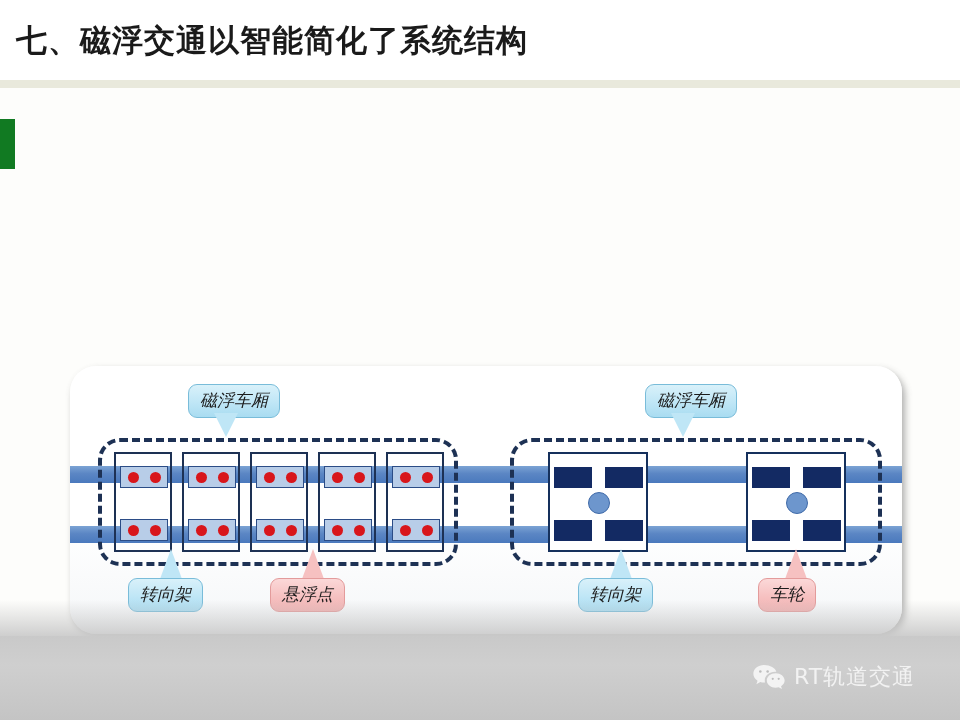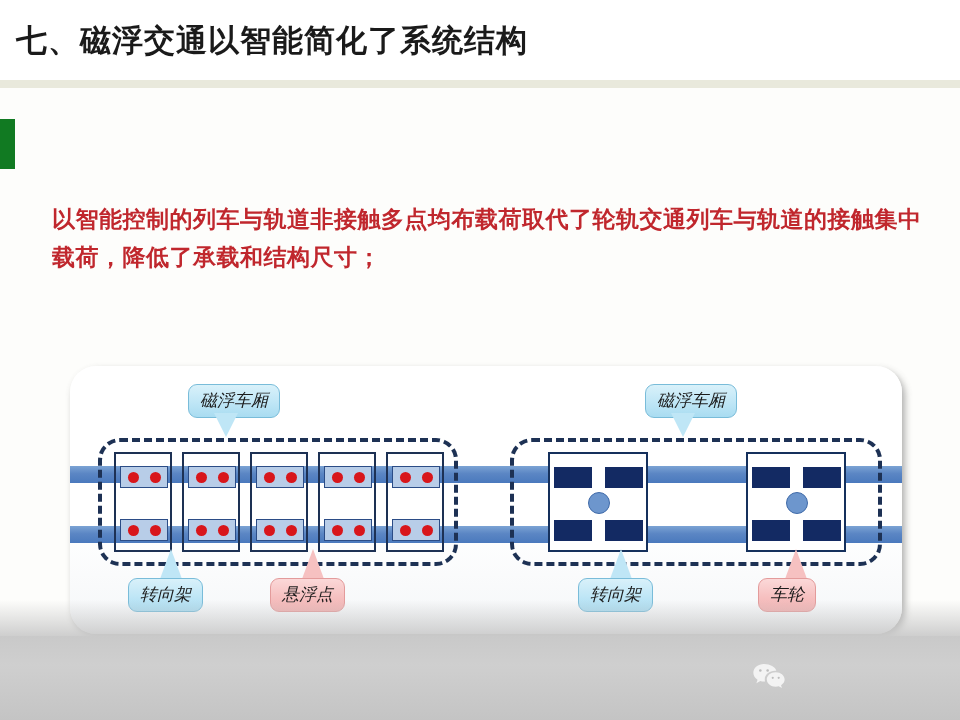--- a/index.html
+++ b/index.html
@@ -160,21 +160,20 @@
   <div class="title-bar">
     <div class="title-text">七、磁浮交通以智能简化了系统结构</div>
   </div>
   <div class="title-rule"></div>
 
   <div class="body-bg"></div>
 
   <div class="green-bar"></div>
 
 
-  <div class="para">以智能控制的列车与轨道非接触多点均布载荷取代了轮轨交通列车与轨道的接触集中载荷，降低了承载和结构尺寸；</div>
 
   <div class="panel">
     <div class="panel-inner">
 
       <div class="rail rail-top"></div>
       <div class="rail rail-bottom"></div>
 
       <div class="carriage carriage-left"></div>
 
       <div class="mag-bogie" style="left:44px;">
@@ -290,15 +289,16 @@
     <span class="wechat-logo">
       <svg viewBox="0 0 40 32" width="34" height="28" aria-hidden="true">
         <path d="M14.2 2C7.2 2 1.6 6.6 1.6 12.3c0 3.3 1.9 6.2 4.9 8.1l-1.3 4 4.6-2.4c1.4.4 2.9.6 4.4.6.4 0 .8 0 1.2-.1-.3-.9-.4-1.8-.4-2.7 0-5.6 5.4-10.1 12.1-10.1.5 0 1 0 1.5.1C27.4 5.5 21.4 2 14.2 2z" fill="#f3f3f3"></path>
         <circle cx="9.8" cy="9.6" r="1.5" fill="#bdbdbd"></circle>
         <circle cx="18.4" cy="9.6" r="1.5" fill="#bdbdbd"></circle>
         <path d="M38.4 20.1c0-4.7-4.7-8.5-10.5-8.5s-10.5 3.8-10.5 8.5c0 4.7 4.7 8.5 10.5 8.5 1.2 0 2.4-.2 3.5-.5l3.8 2-1-3.3c2.5-1.6 4.2-4 4.2-6.7z" fill="#f3f3f3"></path>
         <circle cx="24.4" cy="18.2" r="1.3" fill="#bdbdbd"></circle>
         <circle cx="31.4" cy="18.2" r="1.3" fill="#bdbdbd"></circle>
       </svg>
     </span>
+    <span class="wechat-label">RT轨道交通</span>
   </div>
 
 </div>
 
 </body></html>

